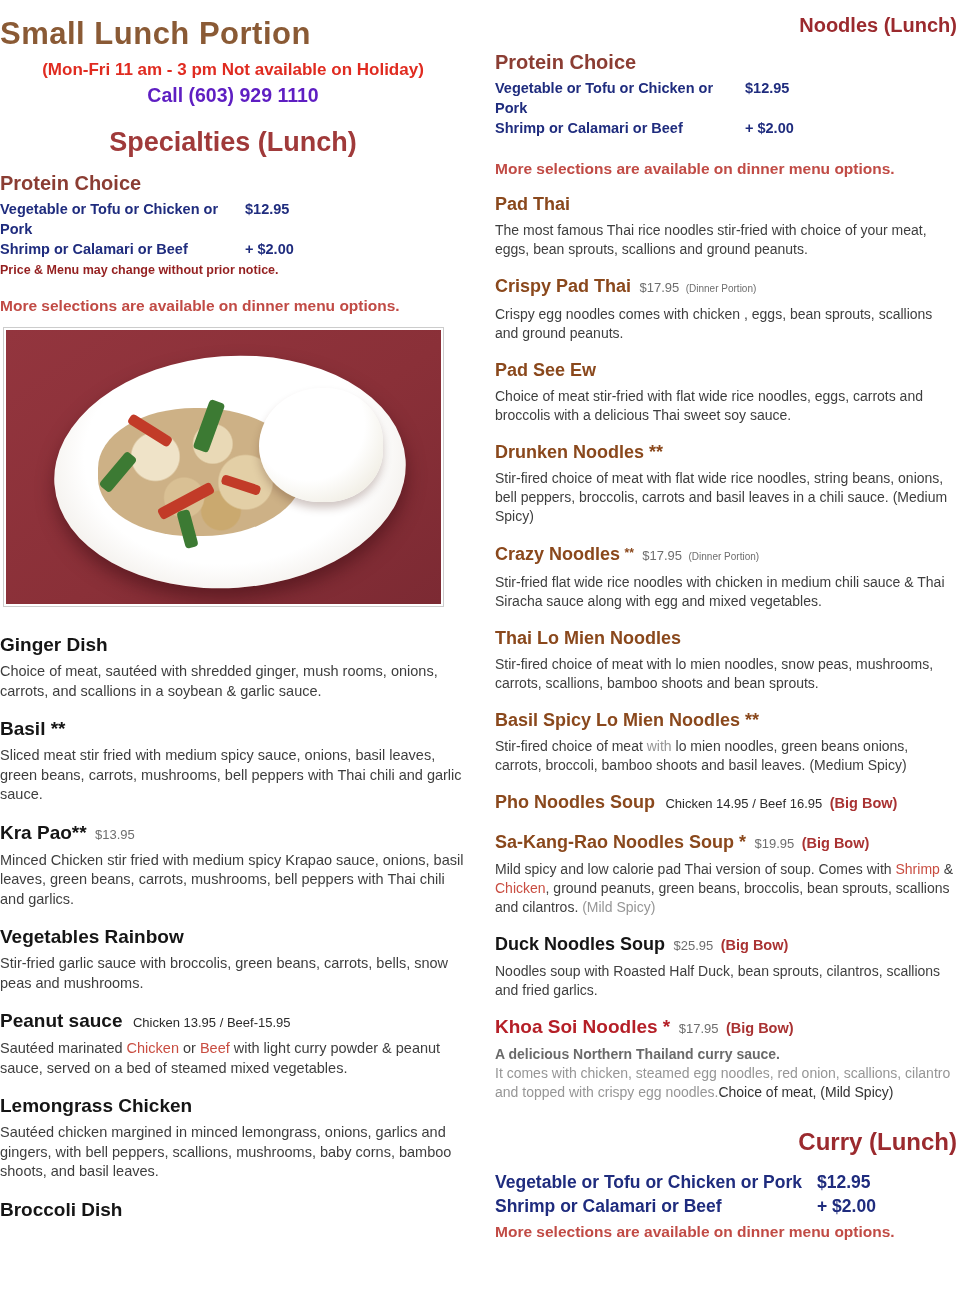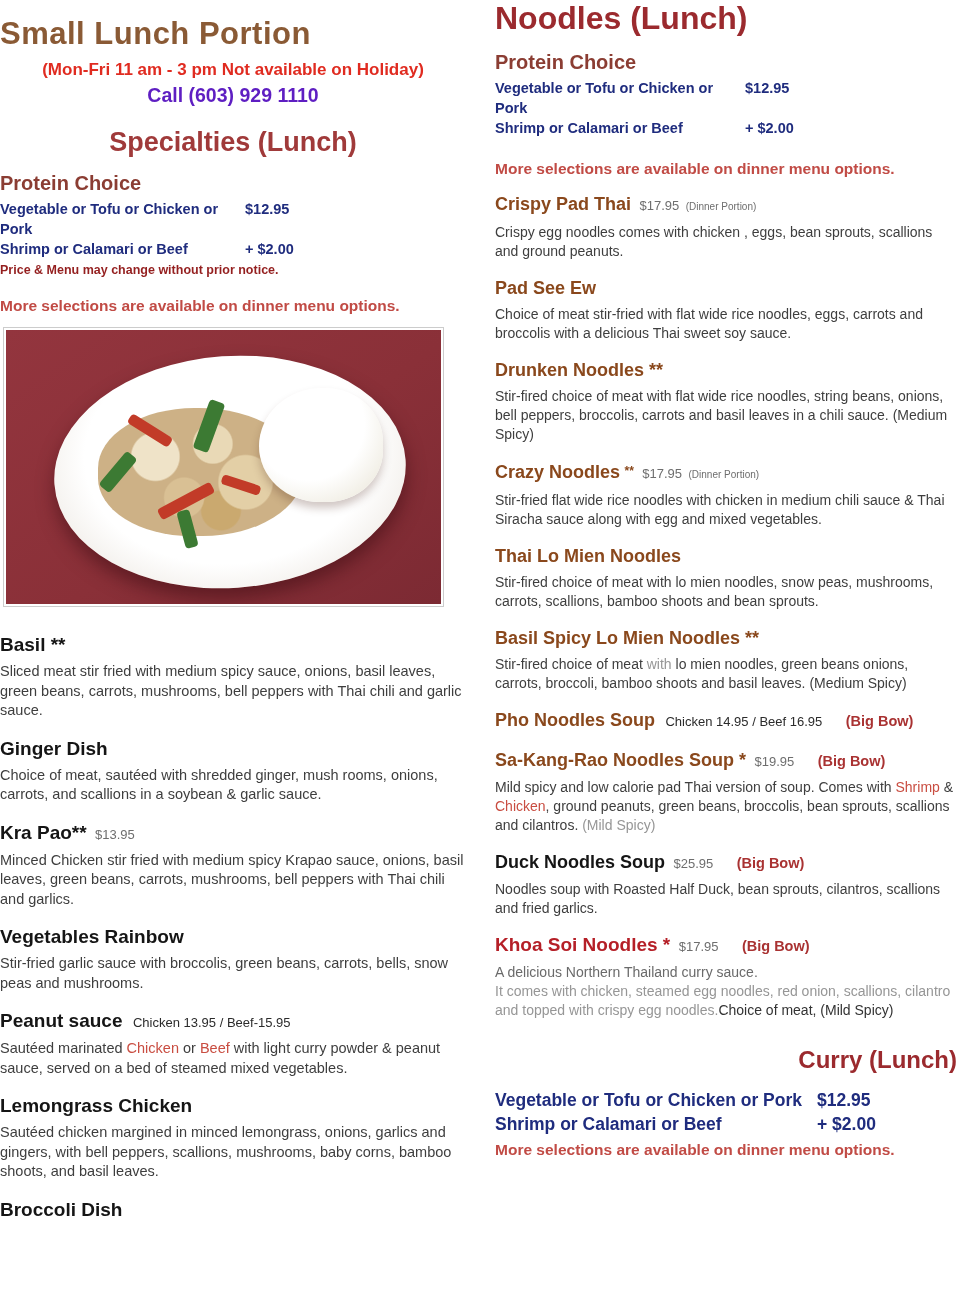--- a/index.html
+++ b/index.html
@@ -14,21 +14,21 @@
   body{width:960px;height:1307px;position:relative;background:#ffffff;
        font-family:"Liberation Sans","DejaVu Sans",sans-serif;overflow:hidden}
   .col{position:absolute;top:0}
   .col-left{left:0;width:466px}
   .col-right{left:495px;width:462px}
 
   .page-title{margin-top:16px;font-size:31px;font-weight:700;color:var(--brand-brown);letter-spacing:.5px}
   .hours{margin-top:8px;text-align:center;font-size:17px;font-weight:700;color:var(--hours-red)}
   .phone{display:block;margin-top:4px;text-align:center;font-size:19.5px;font-weight:700;color:var(--phone-purple);text-decoration:none}
   .sec-title{margin-top:20px;text-align:center;font-size:27px;font-weight:700;color:var(--section-red)}
-  .sec-title-r{text-align:left;font-size:32px;font-weight:700;color:var(--section-red2)}
+  .sec-title-r{margin-top:14px;text-align:right;font-size:20px;font-weight:700;color:var(--section-red2)}
 
   .protein{margin-top:14px}
   .protein-r{margin-top:14px}
   .protein-heading{font-size:20px;font-weight:700;color:var(--protein-maroon);margin-bottom:4px}
   .protein-row{display:flex;font-size:14.5px;font-weight:700;color:var(--navy);line-height:20px}
   .col-left .protein-label{width:245px}
   .col-right .protein-label{width:250px}
   .notice{margin-top:4px;font-size:12.5px;font-weight:700;color:var(--notice-red)}
   .more{margin-top:20px;font-size:15.5px;font-weight:700;color:var(--more-red)}
   .col-right .more{margin-top:22px}
@@ -60,22 +60,22 @@
   .dish-head{line-height:22px;margin-bottom:5px}
   .col-left .dish-head{line-height:23px;margin-bottom:5px}
   .dish-name{font-weight:700;font-size:19px;color:var(--dish-black)}
   .col-right .dish-name{font-size:18px;color:var(--dish-brown)}
   .col-right .dish-name.black{color:var(--dish-black)}
   .col-right .dish-name.crimson{color:var(--crimson);font-size:19px}
   .dish-star{font-weight:700;font-size:12px;color:var(--dish-brown);vertical-align:3px}
   .dish-price{font-size:13px;color:var(--price-gray);margin-left:4px}
   .dish-sub{font-size:13px;color:#2b2b2b;margin-left:6px}
   .dish-portion{font-size:10px;color:var(--price-gray);margin-left:2px}
-  .dish-bigbow{font-size:14.5px;font-weight:700;color:var(--bigbow);margin-left:19px}
-  .dish-lead{font-size:14px;font-weight:400;color:#6a6a6a;line-height:19px}
+  .dish-bigbow{font-size:14.5px;font-weight:700;color:var(--bigbow);margin-left:3px}
+  .dish-lead{font-size:14px;font-weight:700;color:#6a6a6a;line-height:19px}
   .dish-desc{font-size:14.5px;color:var(--desc);line-height:19.5px}
   .col-right .dish-desc{font-size:14px;line-height:19px}
   .dish-desc.wide{line-height:24px}
   .w-red{color:var(--meat-red)}
   .w-muted{color:var(--muted)}
   .w-dark{color:#333333}
 
   .curry{margin-top:26px}
   .curry-title{text-align:right;font-size:24px;font-weight:700;color:var(--section-red2)}
   .curry-rows{margin-top:14px}
@@ -117,42 +117,42 @@
       <div class="strip green" style="left:195px;top:70px;width:16px;height:52px;transform:rotate(20deg)"></div>
       <div class="strip green" style="left:105px;top:120px;width:14px;height:44px;transform:rotate(40deg)"></div>
       <div class="strip green" style="left:175px;top:180px;width:13px;height:38px;transform:rotate(-15deg)"></div>
       <div class="rice"></div>
     </div>
   </div>
 
   <div class="dishes-l" id="dishes-left">
   <div class="dish">
     <div class="dish-head">
+      <span class="dish-name">Ginger Dish</span>
+      
+      
+      
+      
+      
+    </div>
+
+    <p class="dish-desc"><span>Choice of meat, sautéed with shredded ginger, mush rooms, onions, carrots, and scallions in a soybean &amp; garlic sauce.</span></p>
+  </div>
+
+  <div class="dish">
+    <div class="dish-head">
       <span class="dish-name">Basil **</span>
       
       
       
       
       
     </div>
 
     <p class="dish-desc"><span>Sliced meat stir fried with medium spicy sauce, onions, basil leaves, green beans, carrots, mushrooms, bell peppers with Thai chili and garlic sauce.</span></p>
-  </div>
-
-  <div class="dish">
-    <div class="dish-head">
-      <span class="dish-name">Ginger Dish</span>
-      
-      
-      
-      
-      
-    </div>
-
-    <p class="dish-desc"><span>Choice of meat, sautéed with shredded ginger, mush rooms, onions, carrots, and scallions in a soybean &amp; garlic sauce.</span></p>
   </div>
 
   <div class="dish">
     <div class="dish-head">
       <span class="dish-name">Kra Pao**</span>
       
       <span class="dish-price">$13.95</span>
       
       
       
@@ -228,20 +228,32 @@
     </div>
     <div class="protein-row">
       <span class="protein-label">Shrimp or Calamari or Beef</span>
       <span class="protein-price">+ $2.00</span>
     </div>
   </div>
 
   <div class="more">More selections are available on dinner menu options.</div>
 
   <div class="dishes-r" id="dishes-right">
+  <div class="dish">
+    <div class="dish-head">
+      <span class="dish-name">Pad Thai</span>
+      
+      
+      
+      
+      
+    </div>
+
+    <p class="dish-desc"><span>The most famous Thai rice noodles stir-fried with choice of your meat, eggs, bean sprouts, scallions and ground peanuts.</span></p>
+  </div>
 
   <div class="dish">
     <div class="dish-head">
       <span class="dish-name">Crispy Pad Thai</span>
       
       <span class="dish-price">$17.95</span>
       
       <span class="dish-portion">(Dinner Portion)</span>
       
     </div>

